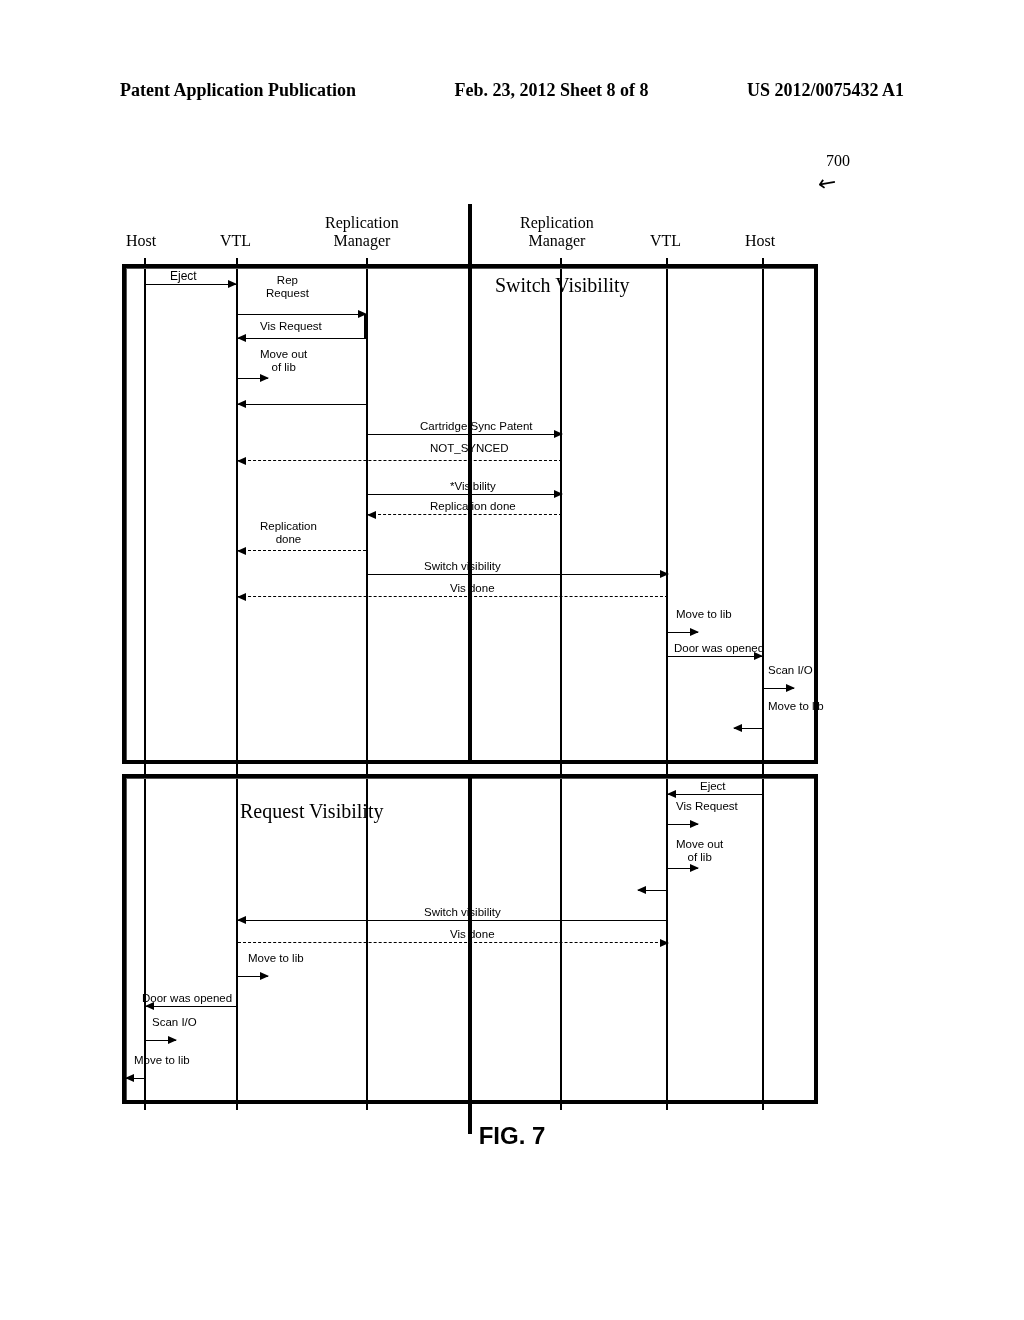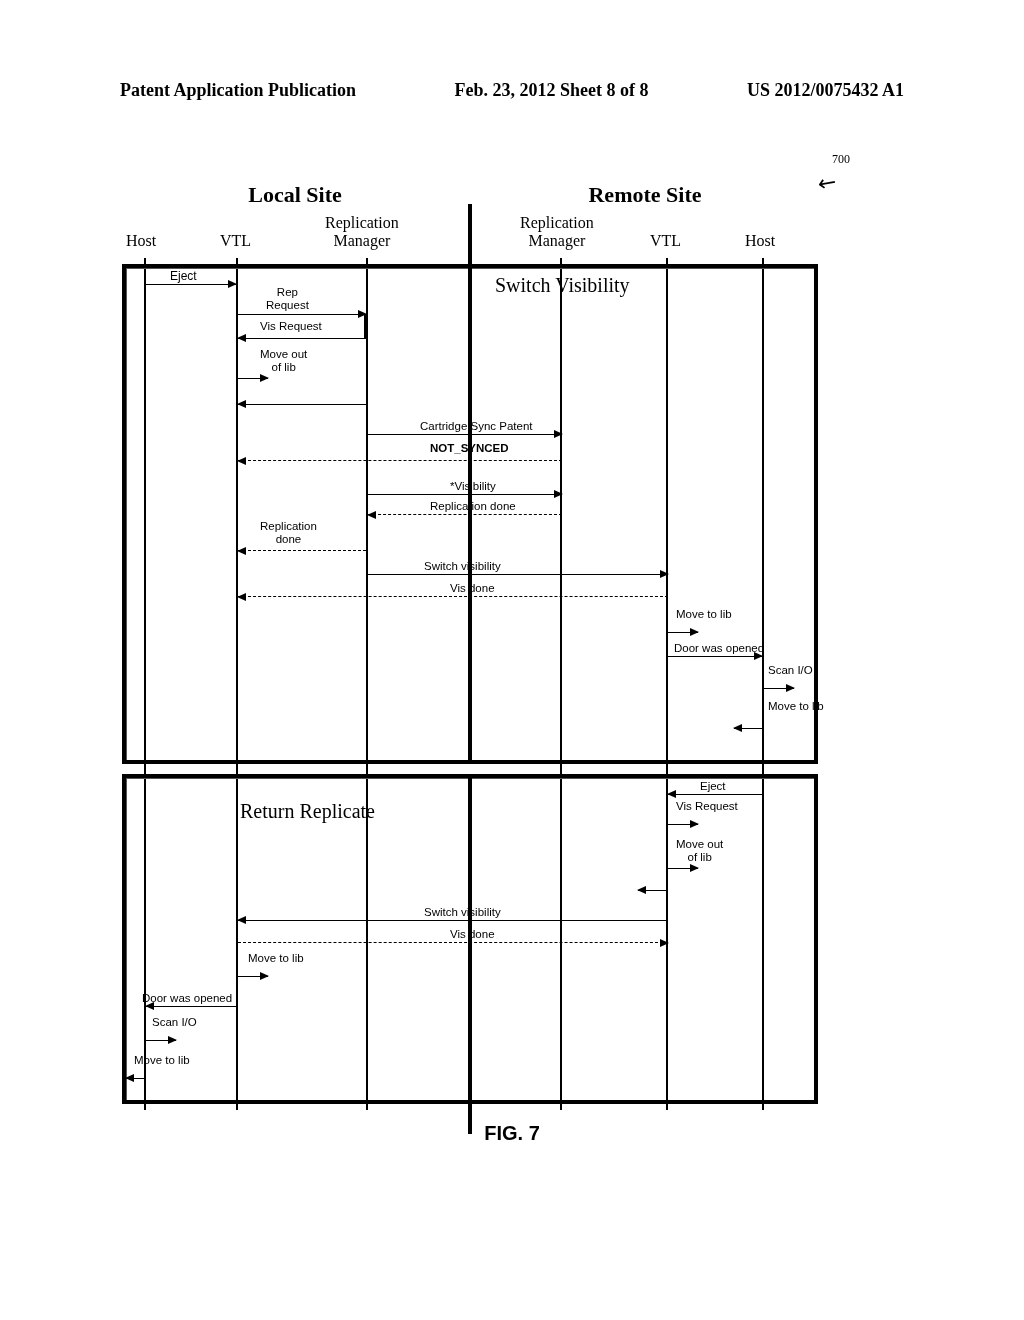--- a/index.html
+++ b/index.html
@@ -25,21 +25,21 @@
       position: absolute;
       top: 170px;
       left: 120px;
       width: 700px;
       height: 940px;
     }
     .ref-num {
       position: absolute;
       top: -18px;
       right: -30px;
-      font-size: 12px;
+      font-size: 16px;
       font-family: "Times New Roman", serif;
     }
     .ref-arrow {
       position: absolute;
       top: 0px;
       right: -16px;
       font-size: 22px;
       transform: rotate(35deg);
     }
     .site-labels {
@@ -118,43 +118,39 @@
     }
     .msg-label.large {
       font-size: 20px;
       font-family: "Times New Roman", serif;
     }
     .figure-caption {
       position: absolute;
       top: 1122px;
       left: 0; right: 0;
       text-align: center;
-      font-size: 20px;
+      font-size: 24px;
       font-weight: bold;
       font-family: Arial, sans-serif;
     }
   </style>
 </head>
 <body>
 
 <div class="page-header">
   <span>Patent Application Publication</span>
   <span>Feb. 23, 2012  Sheet 8 of 8</span>
   <span>US 2012/0075432 A1</span>
 </div>
 
 <div class="diagram-wrap">
 
   <div class="ref-num">700</div>
   <div class="ref-arrow">↙</div>
 
-  <div class="site-labels">
-    <div>Local Site</div>
-    <div>Remote Site</div>
-  </div>
 
   <div class="lane-headers">
     <div class="lane-header-item" style="left:6px;top:18px">Host</div>
     <div class="lane-header-item" style="left:100px;top:18px">VTL</div>
     <div class="lane-header-item" style="left:205px;top:0">
       <span>Replication</span><br>
       <span>Manager</span>
     </div>
     <div class="lane-header-item" style="left:400px;top:0">
       <span>Replication</span><br>
@@ -172,38 +168,38 @@
   <div class="lane" style="left:642px"></div>
 
   <div class="panel" style="left:2px;top:94px;width:696px;height:500px"></div>
   <div class="center-divider" style="top:34px;height:560px"></div>
 
   <div class="msg-label large" style="left:375px;top:104px">Switch Visibility</div>
 
   <div class="msg-label" style="left:50px;top:100px;font-size:12px">Eject</div>
   <div class="arrow right" style="left:26px;top:114px;width:90px"></div>
 
-  <div class="msg-label" style="left:146px;top:116px;white-space:pre-line">Rep
+  <div class="msg-label" style="left:146px;top:104px;white-space:pre-line">Rep
 Request</div>
   <div class="arrow right" style="left:118px;top:144px;width:128px"></div>
 
   <div class="msg-label" style="left:140px;top:150px">Vis Request</div>
   <div class="down-notch" style="left:244px;top:144px;height:24px"></div>
   <div class="arrow left" style="left:118px;top:168px;width:128px"></div>
 
   <div class="msg-label" style="left:140px;top:178px;white-space:pre-line">Move out
 of lib</div>
   <div class="down-notch" style="left:116px;top:168px;height:40px"></div>
   <div class="arrow right" style="left:118px;top:208px;width:30px"></div>
   <div class="arrow left" style="left:118px;top:234px;width:128px"></div>
 
   <div class="msg-label" style="left:300px;top:250px">Cartridge Sync Patent</div>
   <div class="arrow right" style="left:248px;top:264px;width:194px"></div>
 
-  <div class="msg-label" style="left:310px;top:272px;font-weight:bold">NOT_SYNCED</div>
+  <div class="msg-label" style="left:310px;top:272px;font-weight:normal">NOT_SYNCED</div>
   <div class="arrow left dashed" style="left:118px;top:290px;width:324px"></div>
 
   <div class="msg-label" style="left:330px;top:310px">*Visibility</div>
   <div class="arrow right" style="left:248px;top:324px;width:194px"></div>
 
   <div class="msg-label" style="left:310px;top:330px">Replication done</div>
   <div class="arrow left dashed" style="left:248px;top:344px;width:194px"></div>
 
   <div class="msg-label" style="left:140px;top:350px;white-space:pre-line">Replication
 done</div>
@@ -226,21 +222,21 @@
   <div class="down-notch" style="left:642px;top:486px;height:32px"></div>
   <div class="arrow right" style="left:644px;top:518px;width:30px"></div>
 
   <div class="msg-label" style="left:648px;top:530px">Move to lib</div>
   <div class="down-notch" style="left:642px;top:518px;height:40px"></div>
   <div class="arrow left" style="left:614px;top:558px;width:30px"></div>
 
   <div class="panel" style="left:2px;top:604px;width:696px;height:330px"></div>
   <div class="center-divider" style="top:604px;height:360px"></div>
 
-  <div class="msg-label large" style="left:120px;top:630px">Return Replicate</div>
+  <div class="msg-label large" style="left:120px;top:630px">Request Visibility</div>
 
   <div class="msg-label" style="left:580px;top:610px">Eject</div>
   <div class="arrow left" style="left:548px;top:624px;width:94px"></div>
 
   <div class="msg-label" style="left:556px;top:630px">Vis Request</div>
   <div class="down-notch" style="left:546px;top:624px;height:30px"></div>
   <div class="arrow right" style="left:548px;top:654px;width:30px"></div>
 
   <div class="msg-label" style="left:556px;top:668px;white-space:pre-line">Move out
 of lib</div>

